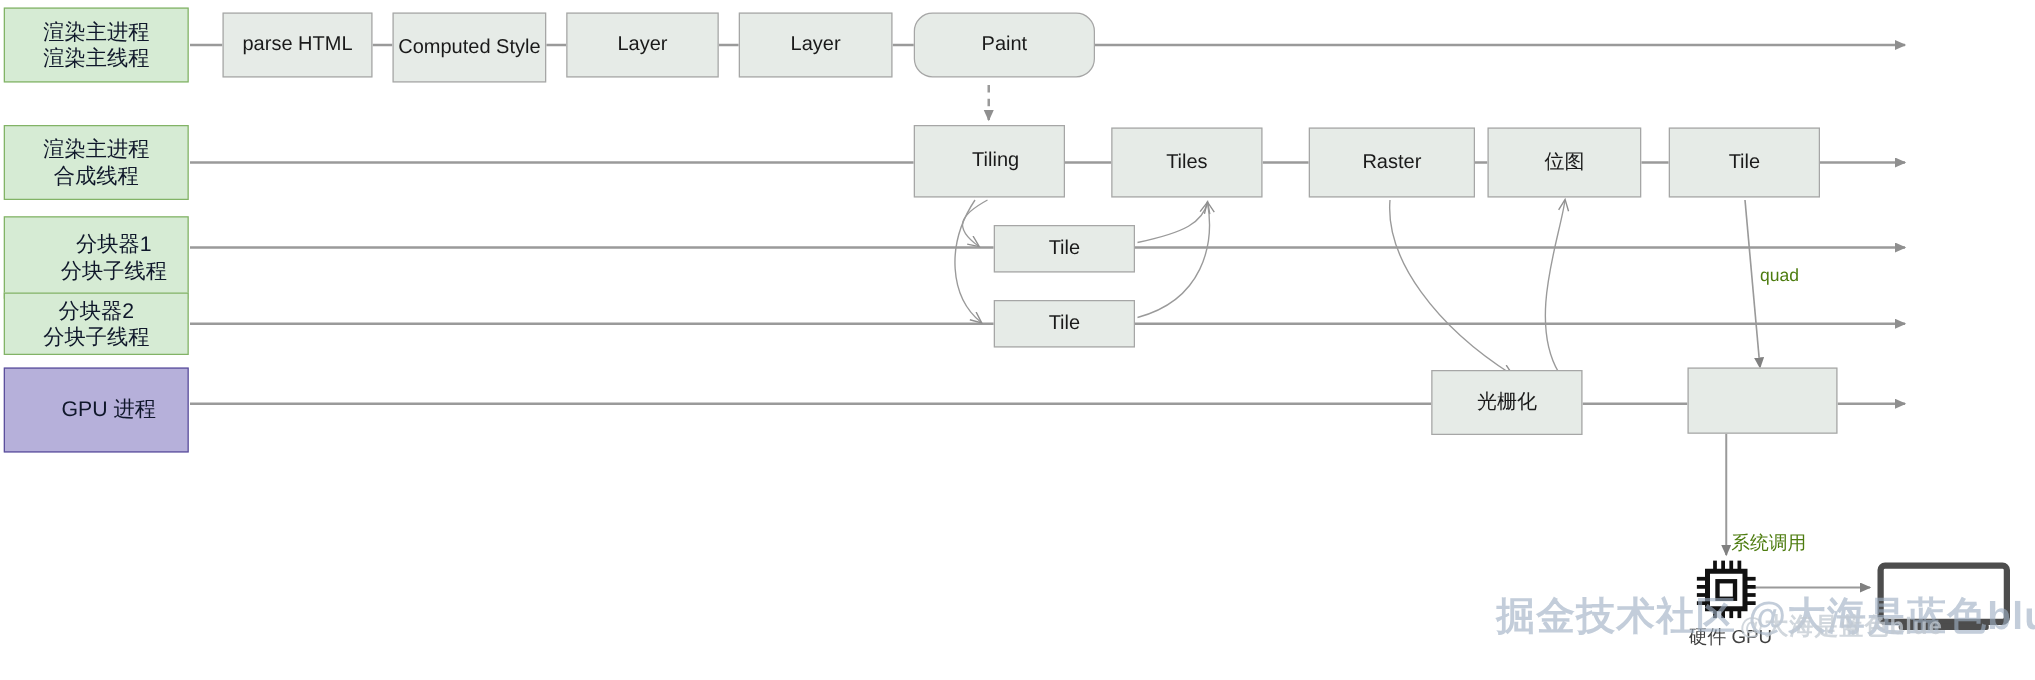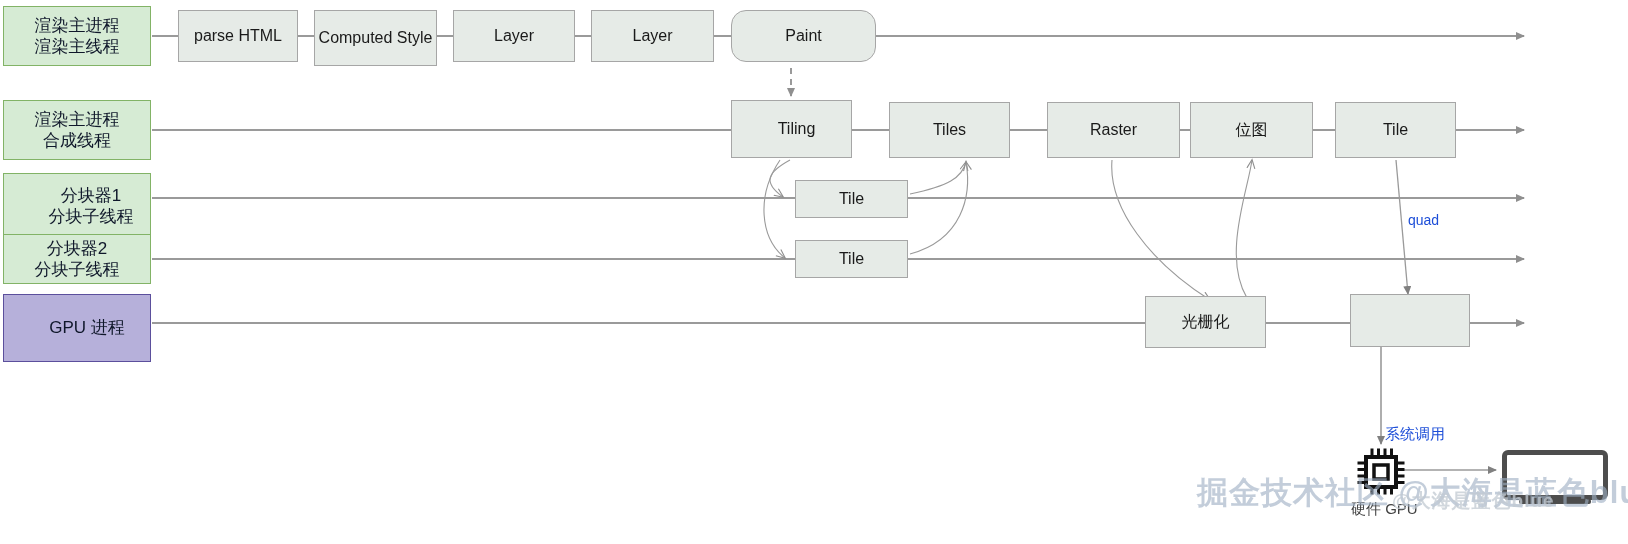--- a/index.html
+++ b/index.html
@@ -19,21 +19,21 @@
   .lane{
     background:#d6ebd4;border:1.6px solid #82b366;
     font-size:17px;color:#0f172a;white-space:pre-line;
   }
   .lane.gpu{background:#b6b0da;border:1.6px solid #5b4f9c;padding-left:20px;}
   .stage{
     background:#e6ebe7;border:1.6px solid #a6a6a6;
     font-size:16px;color:#1a1a1a;
   }
   .free-label{
-    position:absolute;font-size:14px;color:#1d4ed8;white-space:nowrap;
+    position:absolute;font-size:14px;color:#4d7c0f;white-space:nowrap;
   }
   .hw-label{position:absolute;font-size:15px;color:#404040;white-space:nowrap;}
 
   .chip{position:absolute;}
   .monitor{
     position:absolute;box-sizing:border-box;
     border:5px solid #4d4d4d;border-radius:6px;background:#fff;
   }
   .monitor:after{
     content:"";position:absolute;left:12%;right:12%;bottom:-9px;height:5px;

